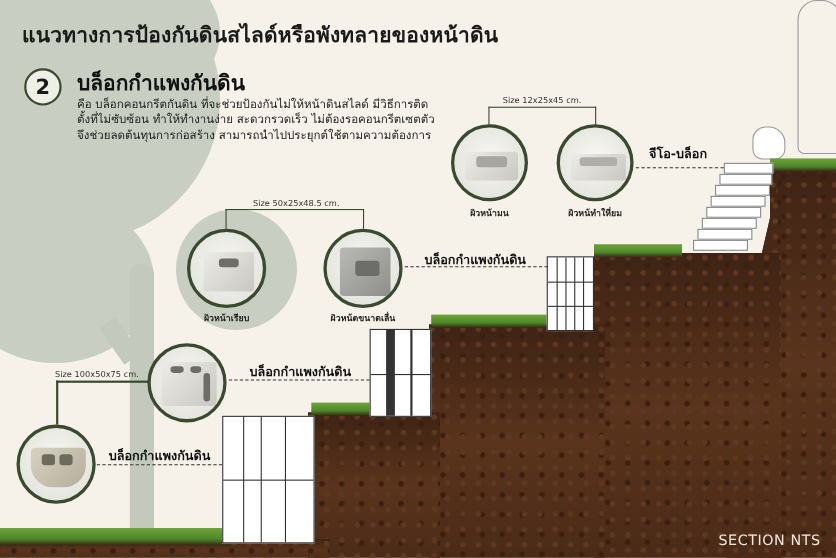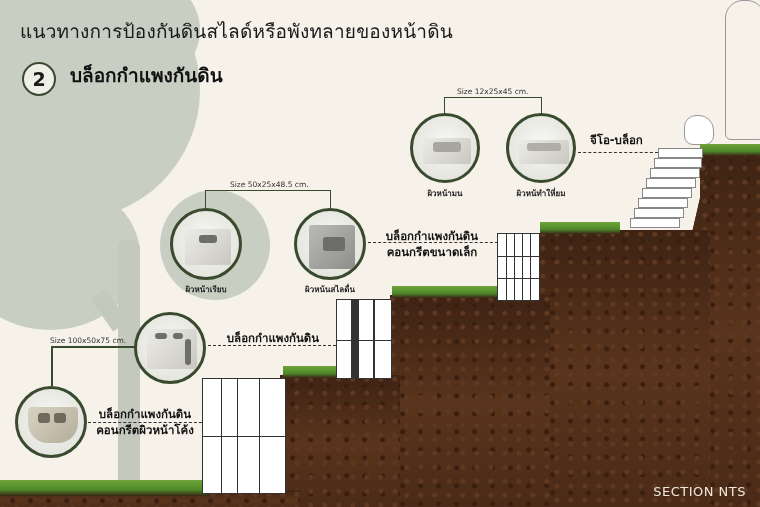--- a/index.html
+++ b/index.html
@@ -3,21 +3,21 @@
 <meta charset="utf-8">
 <style>
   * { box-sizing: border-box; margin: 0; padding: 0; }
   body { width: 760px; height: 507px; overflow: hidden; background: #f6f2ea; font-family: "DejaVu Sans", sans-serif; }
   .stage { position: relative; width: 760px; height: 507px; background: #f6f2ea; overflow: hidden; }
 
   
   .tree-canopy { position: absolute; background: #c9cec2; border-radius: 50%; }
   .tree-trunk { position: absolute; background: #c4c9bd; }
 
-  .title { position: absolute; left: 20px; top: 16px; font-size: 19px; font-weight: normal; color: #1a1a1a; letter-spacing: 0.2px; }
+  .title { position: absolute; left: 20px; top: 16px; font-size: 19px; font-weight: bold; color: #1a1a1a; letter-spacing: 0.2px; }
   .step-badge { position: absolute; left: 22px; top: 62px; width: 34px; height: 34px; border: 2px solid #3a4a2e; border-radius: 50%; background: #eef0e8; color: #1a1a1a; font-size: 19px; font-weight: bold; text-align: center; line-height: 30px; }
   .subtitle { position: absolute; left: 70px; top: 60px; font-size: 19px; font-weight: bold; color: #111; }
   .desc { position: absolute; left: 70px; top: 88px; width: 330px; font-size: 10.5px; line-height: 14px; color: #222; }
 
   
   .soil { position: absolute; background: #4a2a17; background-image:
       radial-gradient(circle at 20% 30%, #5e3820 0 2px, transparent 3px),
       radial-gradient(circle at 70% 60%, #3a1f10 0 2px, transparent 3px),
       linear-gradient(180deg, #3e2314 0%, #5a341c 50%, #4a2a17 100%);
       background-size: 14px 14px, 18px 18px, 100% 100%; }
@@ -62,20 +62,21 @@
     <div class="tree-canopy" style="left:60px; top:-30px; width:140px; height:120px;"></div>
     <div class="tree-canopy" style="left:-40px; top:180px; width:180px; height:150px;"></div>
     <div class="tree-canopy" style="left:160px; top:190px; width:110px; height:110px;"></div>
     <div class="tree-trunk" style="left:118px; top:240px; width:22px; height:250px; border-radius:8px;"></div>
     <div class="tree-trunk" style="left:100px; top:290px; width:18px; height:40px; transform:rotate(-35deg);"></div>
   </div>
 
   <div class="title">แนวทางการป้องกันดินสไลด์หรือพังทลายของหน้าดิน</div>
   <div class="step-badge">2</div>
   <div class="subtitle">บล็อกกำแพงกันดิน</div>
+  <div class="desc">คือ บล็อกคอนกรีตกันดิน ที่จะช่วยป้องกันไม่ให้หน้าดินสไลด์ มีวิธีการติดตั้งที่ไม่ซับซ้อน ทำให้ทำงานง่าย สะดวกรวดเร็ว ไม่ต้องรอคอนกรีตเซตตัว จึงช่วยลดต้นทุนการก่อสร้าง สามารถนำไปประยุกต์ใช้ตามความต้องการ</div>
 
   <div>
     <div class="person" style="left:725px; top:0; width:40px; height:140px; border-radius:18px 18px 6px 6px;"></div>
   </div>
   <div class="cat" style="left:684px; top:115px; width:30px; height:30px;"></div>
 
   <div>
     <div class="soil" style="left:700px; top:150px; width:60px; height:360px;"></div>
     <div class="soil" style="left:660px; top:155px; width:50px; height:360px; clip-path:polygon(100% 0,100% 100%,0 100%,0 60%);"></div>
     <div class="soil" style="left:540px; top:230px; width:170px; height:280px;"></div>
@@ -148,25 +149,24 @@
     <div class="block light" style="left:12px; top:18px; width:46px; height:36px;">
         <div class="hole" style="left:14px; top:6px; width:18px; height:8px;"></div>
       </div>
   </div>
   <div class="cap" style="left:170px; top:283px; width:72px;">ผิวหน้าเรียบ</div>
   <div class="circle" style="left:294px; top:208px; width:72px; height:72px;">
     <div class="block grey" style="left:12px; top:14px; width:46px; height:44px;">
         <div class="hole" style="left:14px; top:12px; width:22px; height:14px;"></div>
       </div>
   </div>
-  <div class="cap" style="left:288px; top:283px; width:84px;">ผิวหน้นสไลดื่น</div>
+  <div class="cap" style="left:288px; top:283px; width:84px;">ผิวหน้ตขนาดเลื่น</div>
   <div class="dash" style="left:368px; top:242px; width:130px;"></div>
   <div class="label" style="left:372px; top:228px; width:120px;">
     <div>บล็อกกำแพงกันดิน</div>
-    <div>คอนกรีตขนาดเล็ก</div>
   </div>
 
   <div class="size" style="left:50px; top:336px;">Size 100x50x75 cm.</div>
   <div class="hline" style="left:51px; top:346px; width:84px;"></div>
   <div class="vline" style="left:51px; top:346px; height:40px;"></div>
   <div class="circle" style="left:134px; top:312px; width:72px; height:72px;">
     <div class="block light" style="left:10px; top:14px; width:50px; height:40px;">
         <div class="hole" style="left:8px; top:4px; width:12px; height:6px;"></div>
         <div class="hole" style="left:26px; top:4px; width:10px; height:6px;"></div>
         <div class="hole" style="left:38px; top:10px; width:6px; height:26px;"></div>
@@ -179,17 +179,16 @@
 
   <div class="circle" style="left:15px; top:386px; width:72px; height:72px;">
     <div class="block beige" style="left:10px; top:18px; width:50px; height:36px; border-radius:4px 4px 20px 20px;">
         <div class="hole" style="left:10px; top:6px; width:12px; height:10px; background:#6e6a5e;"></div>
         <div class="hole" style="left:26px; top:6px; width:12px; height:10px; background:#6e6a5e;"></div>
       </div>
   </div>
   <div class="dash" style="left:88px; top:422px; width:114px;"></div>
   <div class="label" style="left:90px; top:406px; width:110px;">
     <div>บล็อกกำแพงกันดิน</div>
-    <div>คอนกรีตผิวหน้าโค้ง</div>
   </div>
 
   <div class="section-nts">SECTION NTS</div>
 </div>
 
 </body></html>

